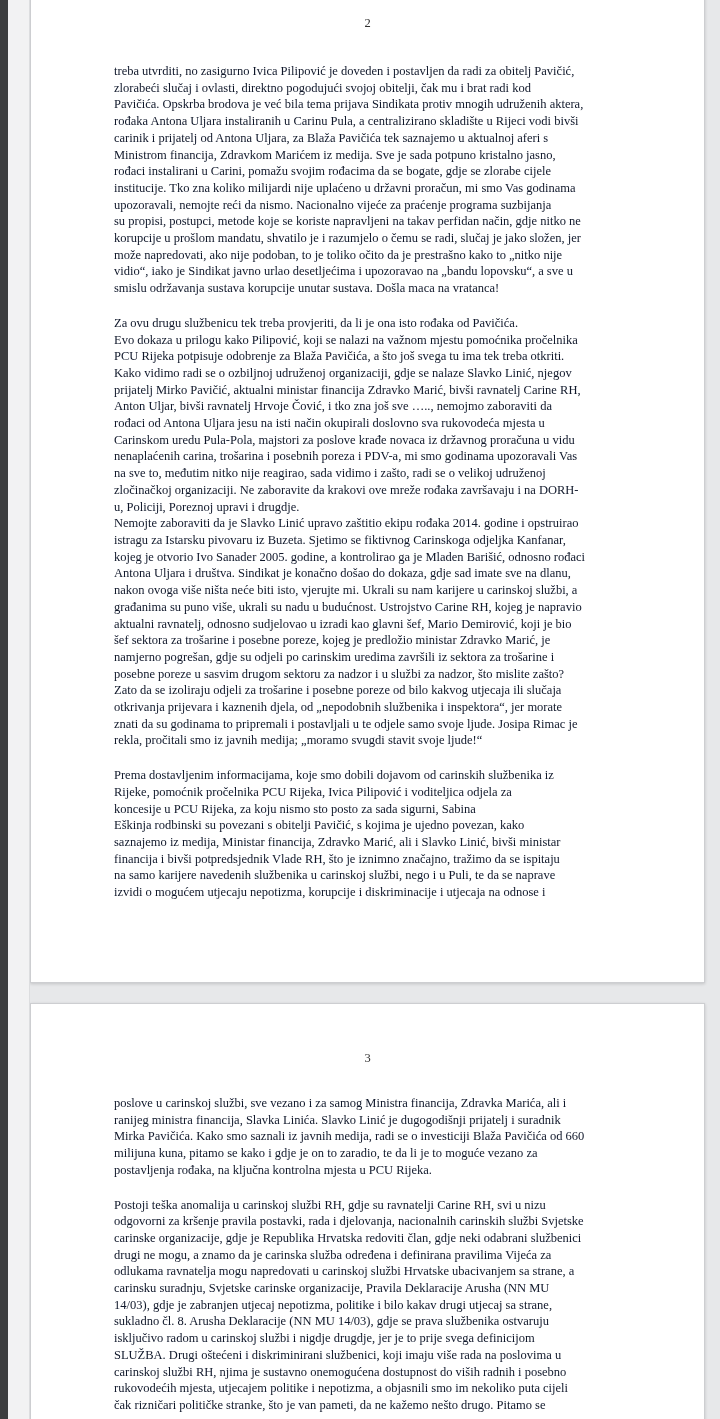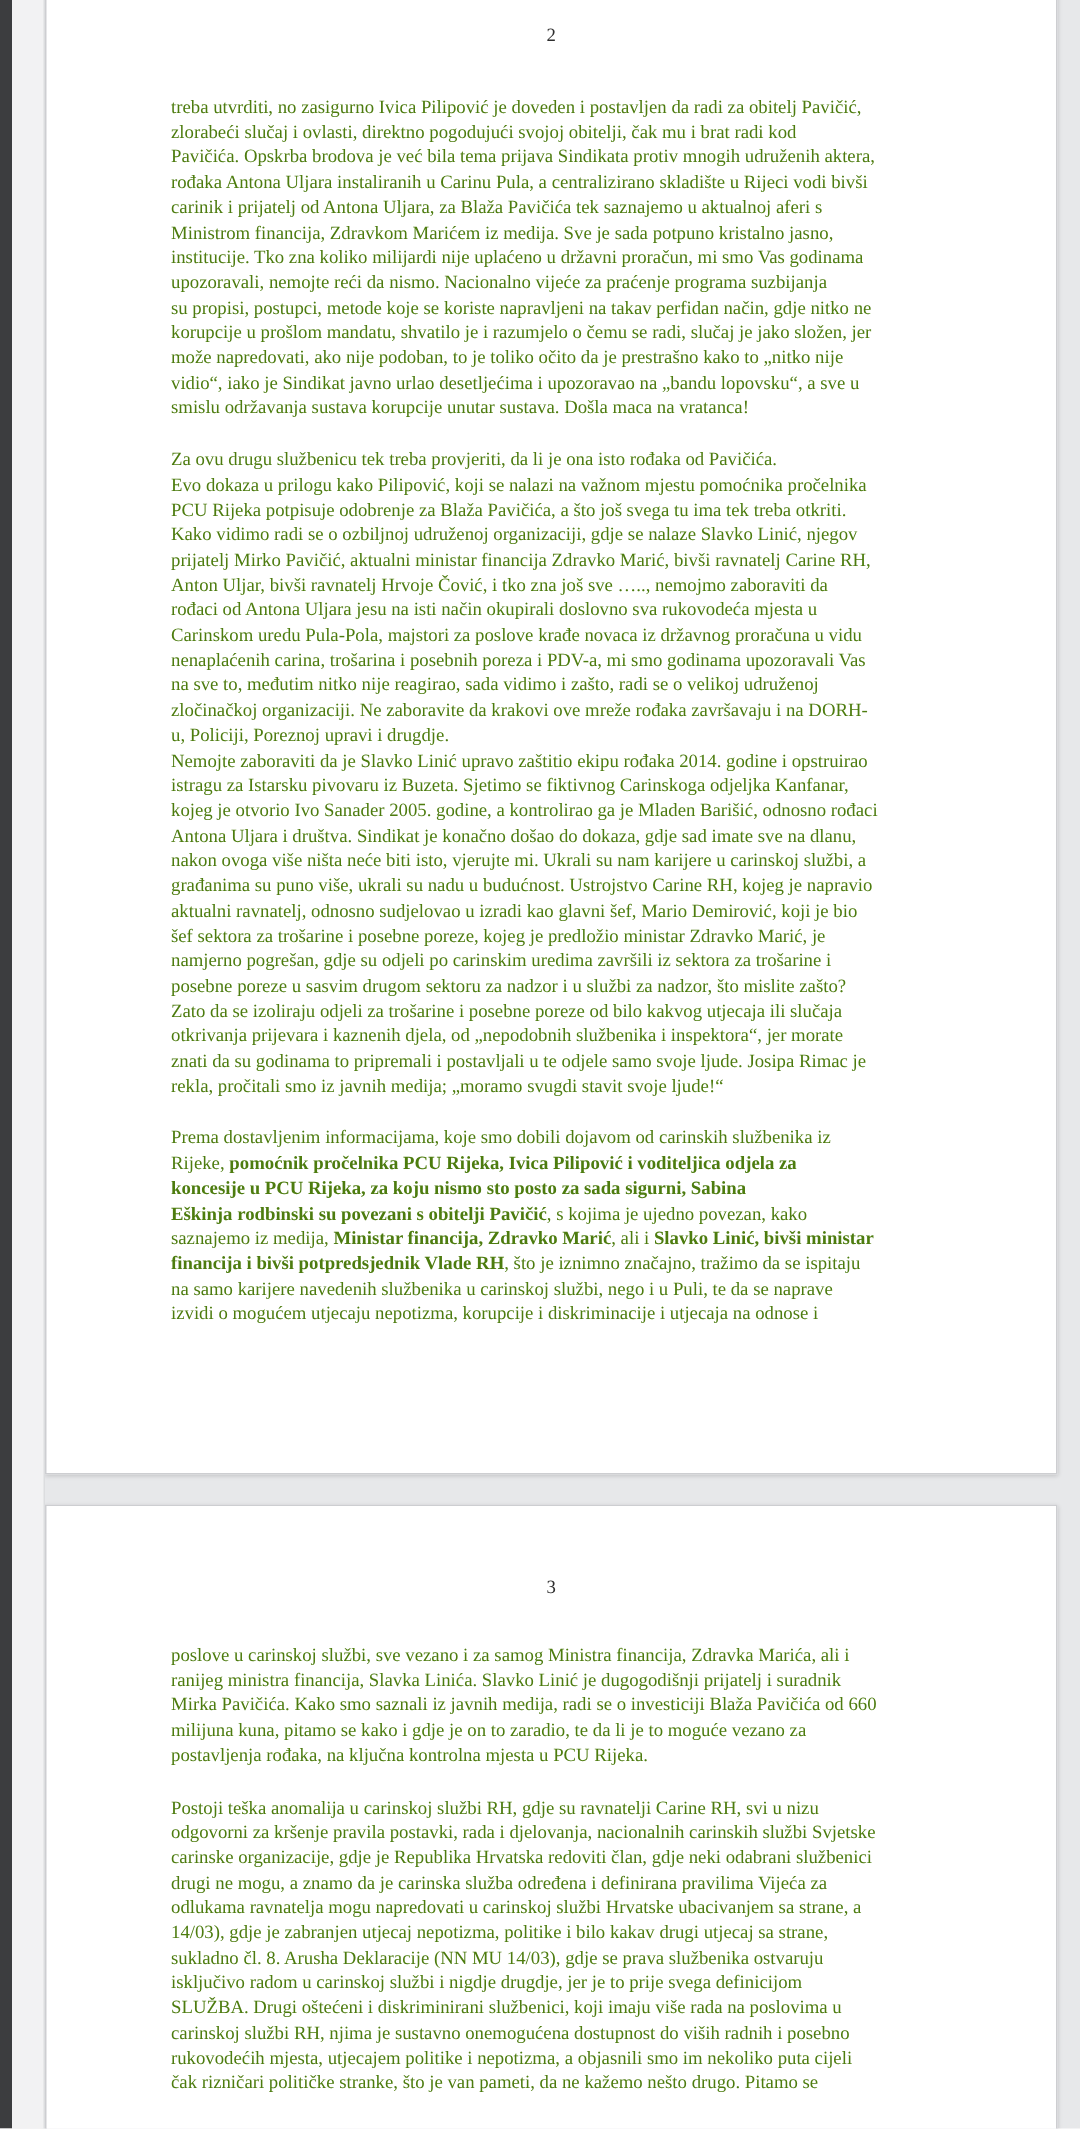--- a/index.html
+++ b/index.html
@@ -19,43 +19,44 @@
   }
   .page-a{top:-36px;height:1019px;}
   .page-b{top:1003px;height:1020px;}
   .pagenum{
     text-align:center;font-size:12.5px;line-height:17px;color:#2e2e2e;
   }
   .page-a .pagenum{margin-top:50px;}
   .page-b .pagenum{margin-top:46px;}
   .page-a .body{margin:31px 26px 0 83px;}
   .page-b .body{margin:28px 26px 0 83px;}
-  .body{color:#4d7c0f;font-size:12.5px;line-height:16.7px;}
+  .body{color:#0f172a;font-size:12.5px;line-height:16.7px;}
   .para{margin:0 0 18px 0;}
   .tline{white-space:nowrap;}
-  .bold{font-weight:bold;}
+  .bold{font-weight:normal;}
 </style>
 </head>
 <body>
 
 <div class="viewer">
   <div class="rail-dark"></div>
   <div class="rail-light"></div>
   <div class="canvas">
 
     <section class="page page-a">
       <div class="pagenum">2</div>
       <div class="body">
           <div class="para">
             <div class="tline"><span>treba utvrditi, no zasigurno Ivica Pilipović je doveden i postavljen da radi za obitelj Pavičić,</span></div>
             <div class="tline"><span>zlorabeći slučaj i ovlasti, direktno pogodujući svojoj obitelji, čak mu i brat radi kod</span></div>
             <div class="tline"><span>Pavičića. Opskrba brodova je već bila tema prijava Sindikata protiv mnogih udruženih aktera,</span></div>
             <div class="tline"><span>rođaka Antona Uljara instaliranih u Carinu Pula, a centralizirano skladište u Rijeci vodi bivši</span></div>
             <div class="tline"><span>carinik i prijatelj od Antona Uljara, za Blaža Pavičića tek saznajemo u aktualnoj aferi s</span></div>
             <div class="tline"><span>Ministrom financija, Zdravkom Marićem iz medija. Sve je sada potpuno kristalno jasno,</span></div>
+            <div class="tline"><span>rođaci instalirani u Carini, pomažu svojim rođacima da se bogate, gdje se zlorabe cijele</span></div>
             <div class="tline"><span>institucije. Tko zna koliko milijardi nije uplaćeno u državni proračun, mi smo Vas godinama</span></div>
             <div class="tline"><span>upozoravali, nemojte reći da nismo. Nacionalno vijeće za praćenje programa suzbijanja</span></div>
             <div class="tline"><span>su propisi, postupci, metode koje se koriste napravljeni na takav perfidan način, gdje nitko ne</span></div>
             <div class="tline"><span>korupcije u prošlom mandatu, shvatilo je i razumjelo o čemu se radi, slučaj je jako složen, jer</span></div>
             <div class="tline"><span>može napredovati, ako nije podoban, to je toliko očito da je prestrašno kako to „nitko nije</span></div>
             <div class="tline"><span>vidio“, iako je Sindikat javno urlao desetljećima i upozoravao na „bandu lopovsku“, a sve u</span></div>
             <div class="tline"><span>smislu održavanja sustava korupcije unutar sustava. Došla maca na vratanca!</span></div>
           </div>
           <div class="para">
             <div class="tline"><span>Za ovu drugu službenicu tek treba provjeriti, da li je ona isto rođaka od Pavičića.</span></div>
@@ -107,20 +108,21 @@
             <div class="tline"><span>Mirka Pavičića. Kako smo saznali iz javnih medija, radi se o investiciji Blaža Pavičića od 660</span></div>
             <div class="tline"><span>milijuna kuna, pitamo se kako i gdje je on to zaradio, te da li je to moguće vezano za</span></div>
             <div class="tline"><span>postavljenja rođaka, na ključna kontrolna mjesta u PCU Rijeka.</span></div>
           </div>
           <div class="para">
             <div class="tline"><span>Postoji teška anomalija u carinskoj službi RH, gdje su ravnatelji Carine RH, svi u nizu</span></div>
             <div class="tline"><span>odgovorni za kršenje pravila postavki, rada i djelovanja, nacionalnih carinskih službi Svjetske</span></div>
             <div class="tline"><span>carinske organizacije, gdje je Republika Hrvatska redoviti član, gdje neki odabrani službenici</span></div>
             <div class="tline"><span>drugi ne mogu, a znamo da je carinska služba određena i definirana pravilima Vijeća za</span></div>
             <div class="tline"><span>odlukama ravnatelja mogu napredovati u carinskoj službi Hrvatske ubacivanjem sa strane, a</span></div>
+            <div class="tline"><span>carinsku suradnju, Svjetske carinske organizacije, Pravila Deklaracije Arusha (NN MU</span></div>
             <div class="tline"><span>14/03), gdje je zabranjen utjecaj nepotizma, politike i bilo kakav drugi utjecaj sa strane,</span></div>
             <div class="tline"><span>sukladno čl. 8. Arusha Deklaracije (NN MU 14/03), gdje se prava službenika ostvaruju</span></div>
             <div class="tline"><span>isključivo radom u carinskoj službi i nigdje drugdje, jer je to prije svega definicijom</span></div>
             <div class="tline"><span>SLUŽBA. Drugi oštećeni i diskriminirani službenici, koji imaju više rada na poslovima u</span></div>
             <div class="tline"><span>carinskoj službi RH, njima je sustavno onemogućena dostupnost do viših radnih i posebno</span></div>
             <div class="tline"><span>rukovodećih mjesta, utjecajem politike i nepotizma, a objasnili smo im nekoliko puta cijeli</span></div>
             <div class="tline"><span>čak rizničari političke stranke, što je van pameti, da ne kažemo nešto drugo. Pitamo se</span></div>
           </div>
         </div>
     </section>

